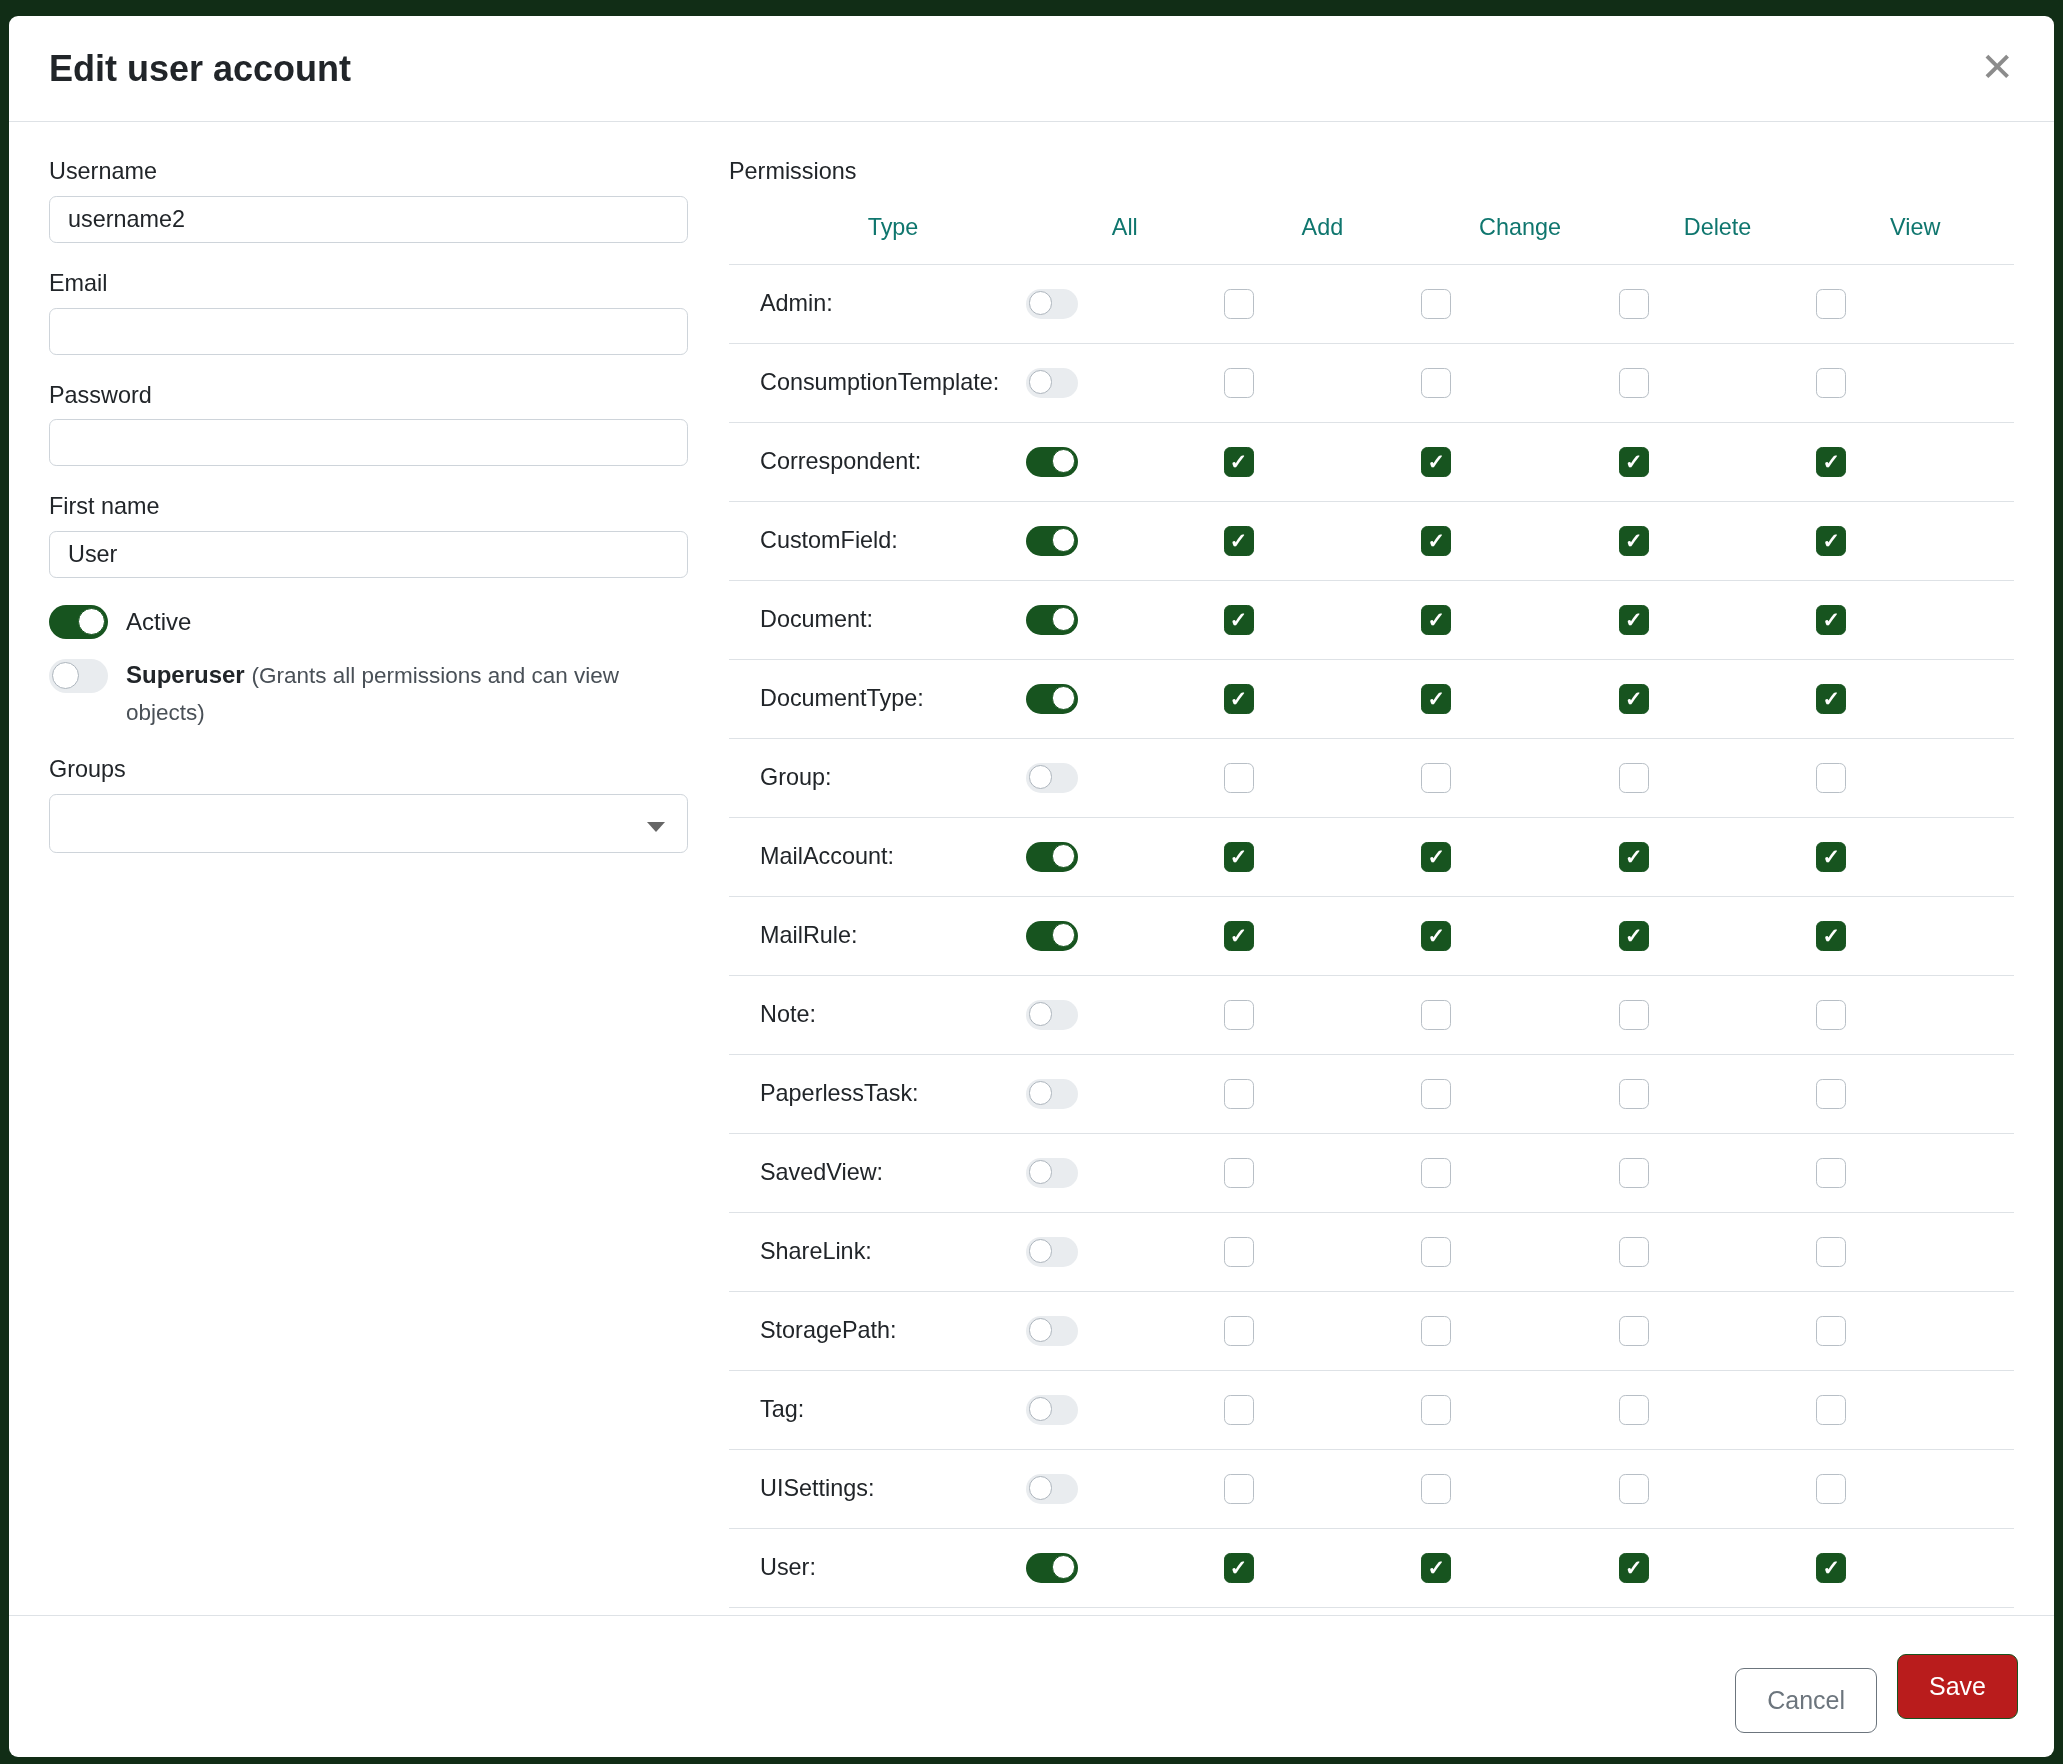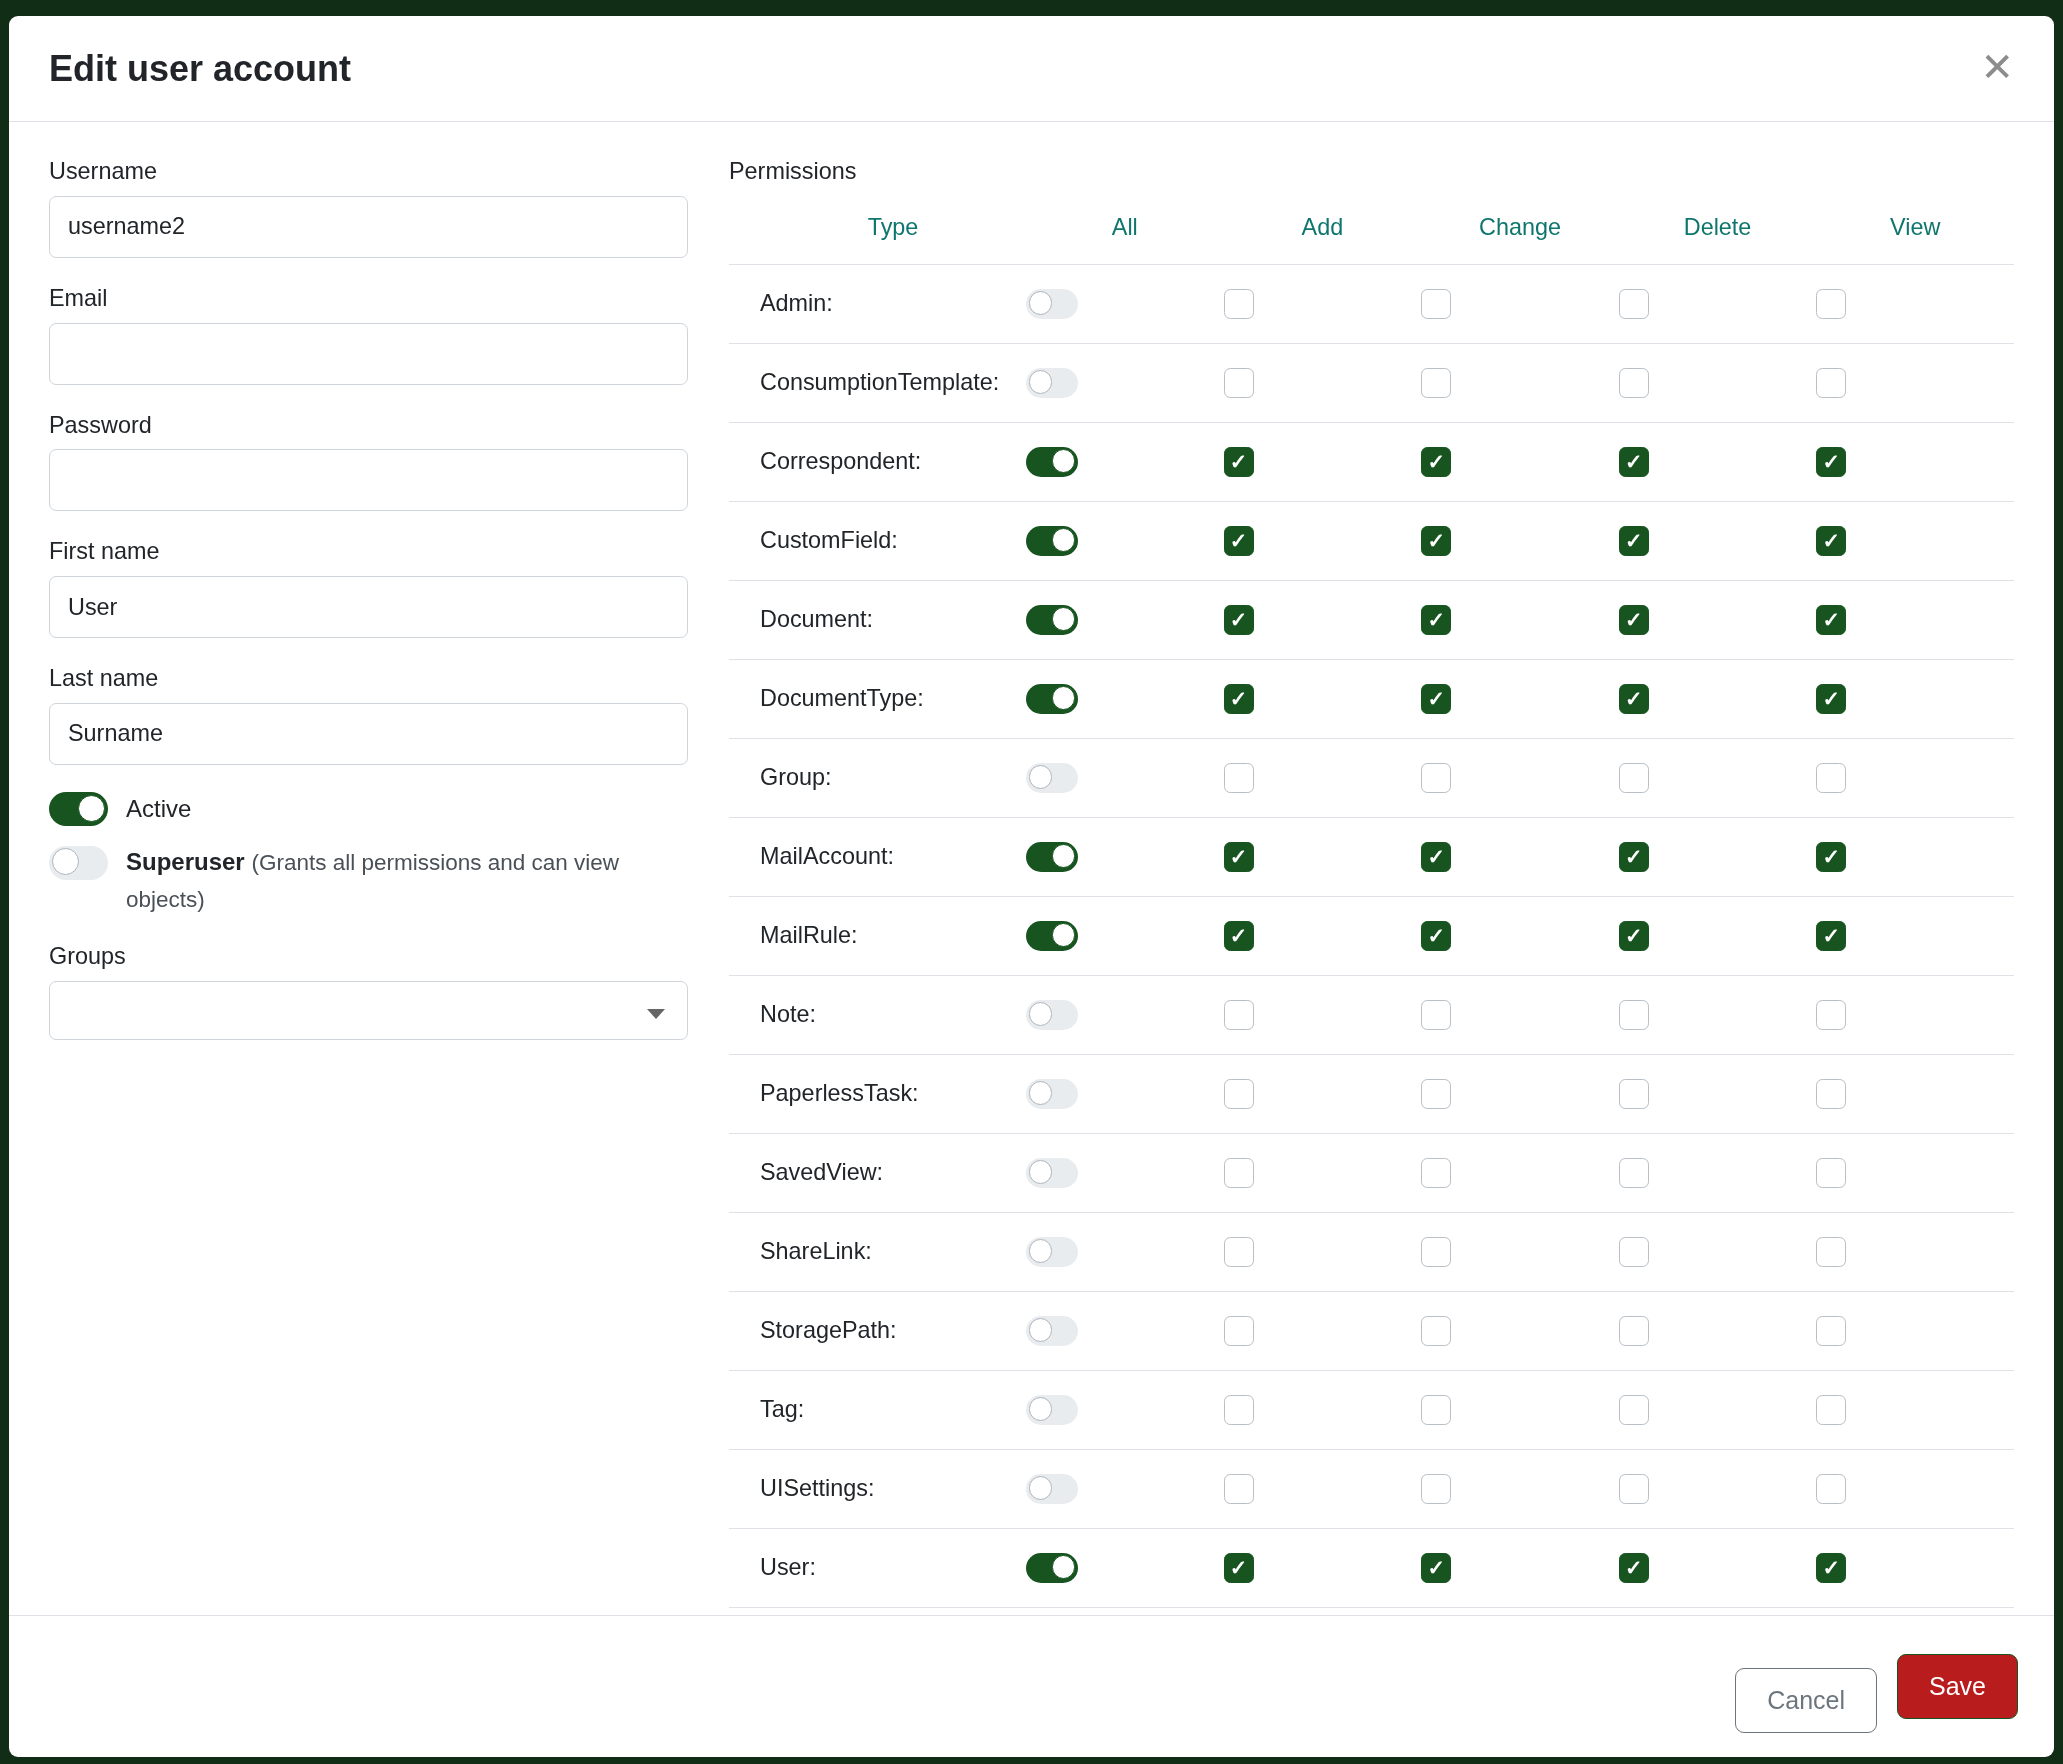--- a/index.html
+++ b/index.html
@@ -31,21 +31,21 @@
     font-size:40px; line-height:40px; color:#8c8c8c; font-weight:300;
     font-family:inherit;
   }
   .modal-body { flex:1; display:flex; padding:36px 40px 0; overflow:hidden; }
   .left-col { width:639px; flex-shrink:0; }
   .right-col { flex:1; margin-left:41px; }
 
   .field { margin-bottom:27px; }
   .field-label { font-size:23.4px; color:#212529; margin-bottom:10.8px; }
   .text-input {
-    width:100%; height:62px;
+    width:100%; height:47px;
     border:0.9px solid #ced4da; border-radius:7.2px;
     padding:0 18px; font-size:23.4px; color:#212529;
     font-family:inherit; background:#fff; outline:none;
   }
 
   .toggle {
     width:59px; height:34px; border-radius:17px;
     background:#e9ecef; position:relative; flex-shrink:0; cursor:pointer;
   }
   .toggle .knob {
@@ -140,24 +140,20 @@
       <div class="field">
         <div class="field-label">Password</div>
         <input class="text-input" type="password" value="" style="">
       </div>
 
       <div class="field">
         <div class="field-label">First name</div>
         <input class="text-input" type="text" value="User" style="">
       </div>
 
-      <div class="field">
-        <div class="field-label">Last name</div>
-        <input class="text-input" type="text" value="Surname" style="">
-      </div>
 
       <div class="switch-row" style="margin-top:9px;">
         <div class="toggle on">
             <div class="knob"></div>
           </div>
         <div class="switch-label">Active</div>
       </div>
 
       <div class="switch-row superuser-row">
         <div class="toggle">

